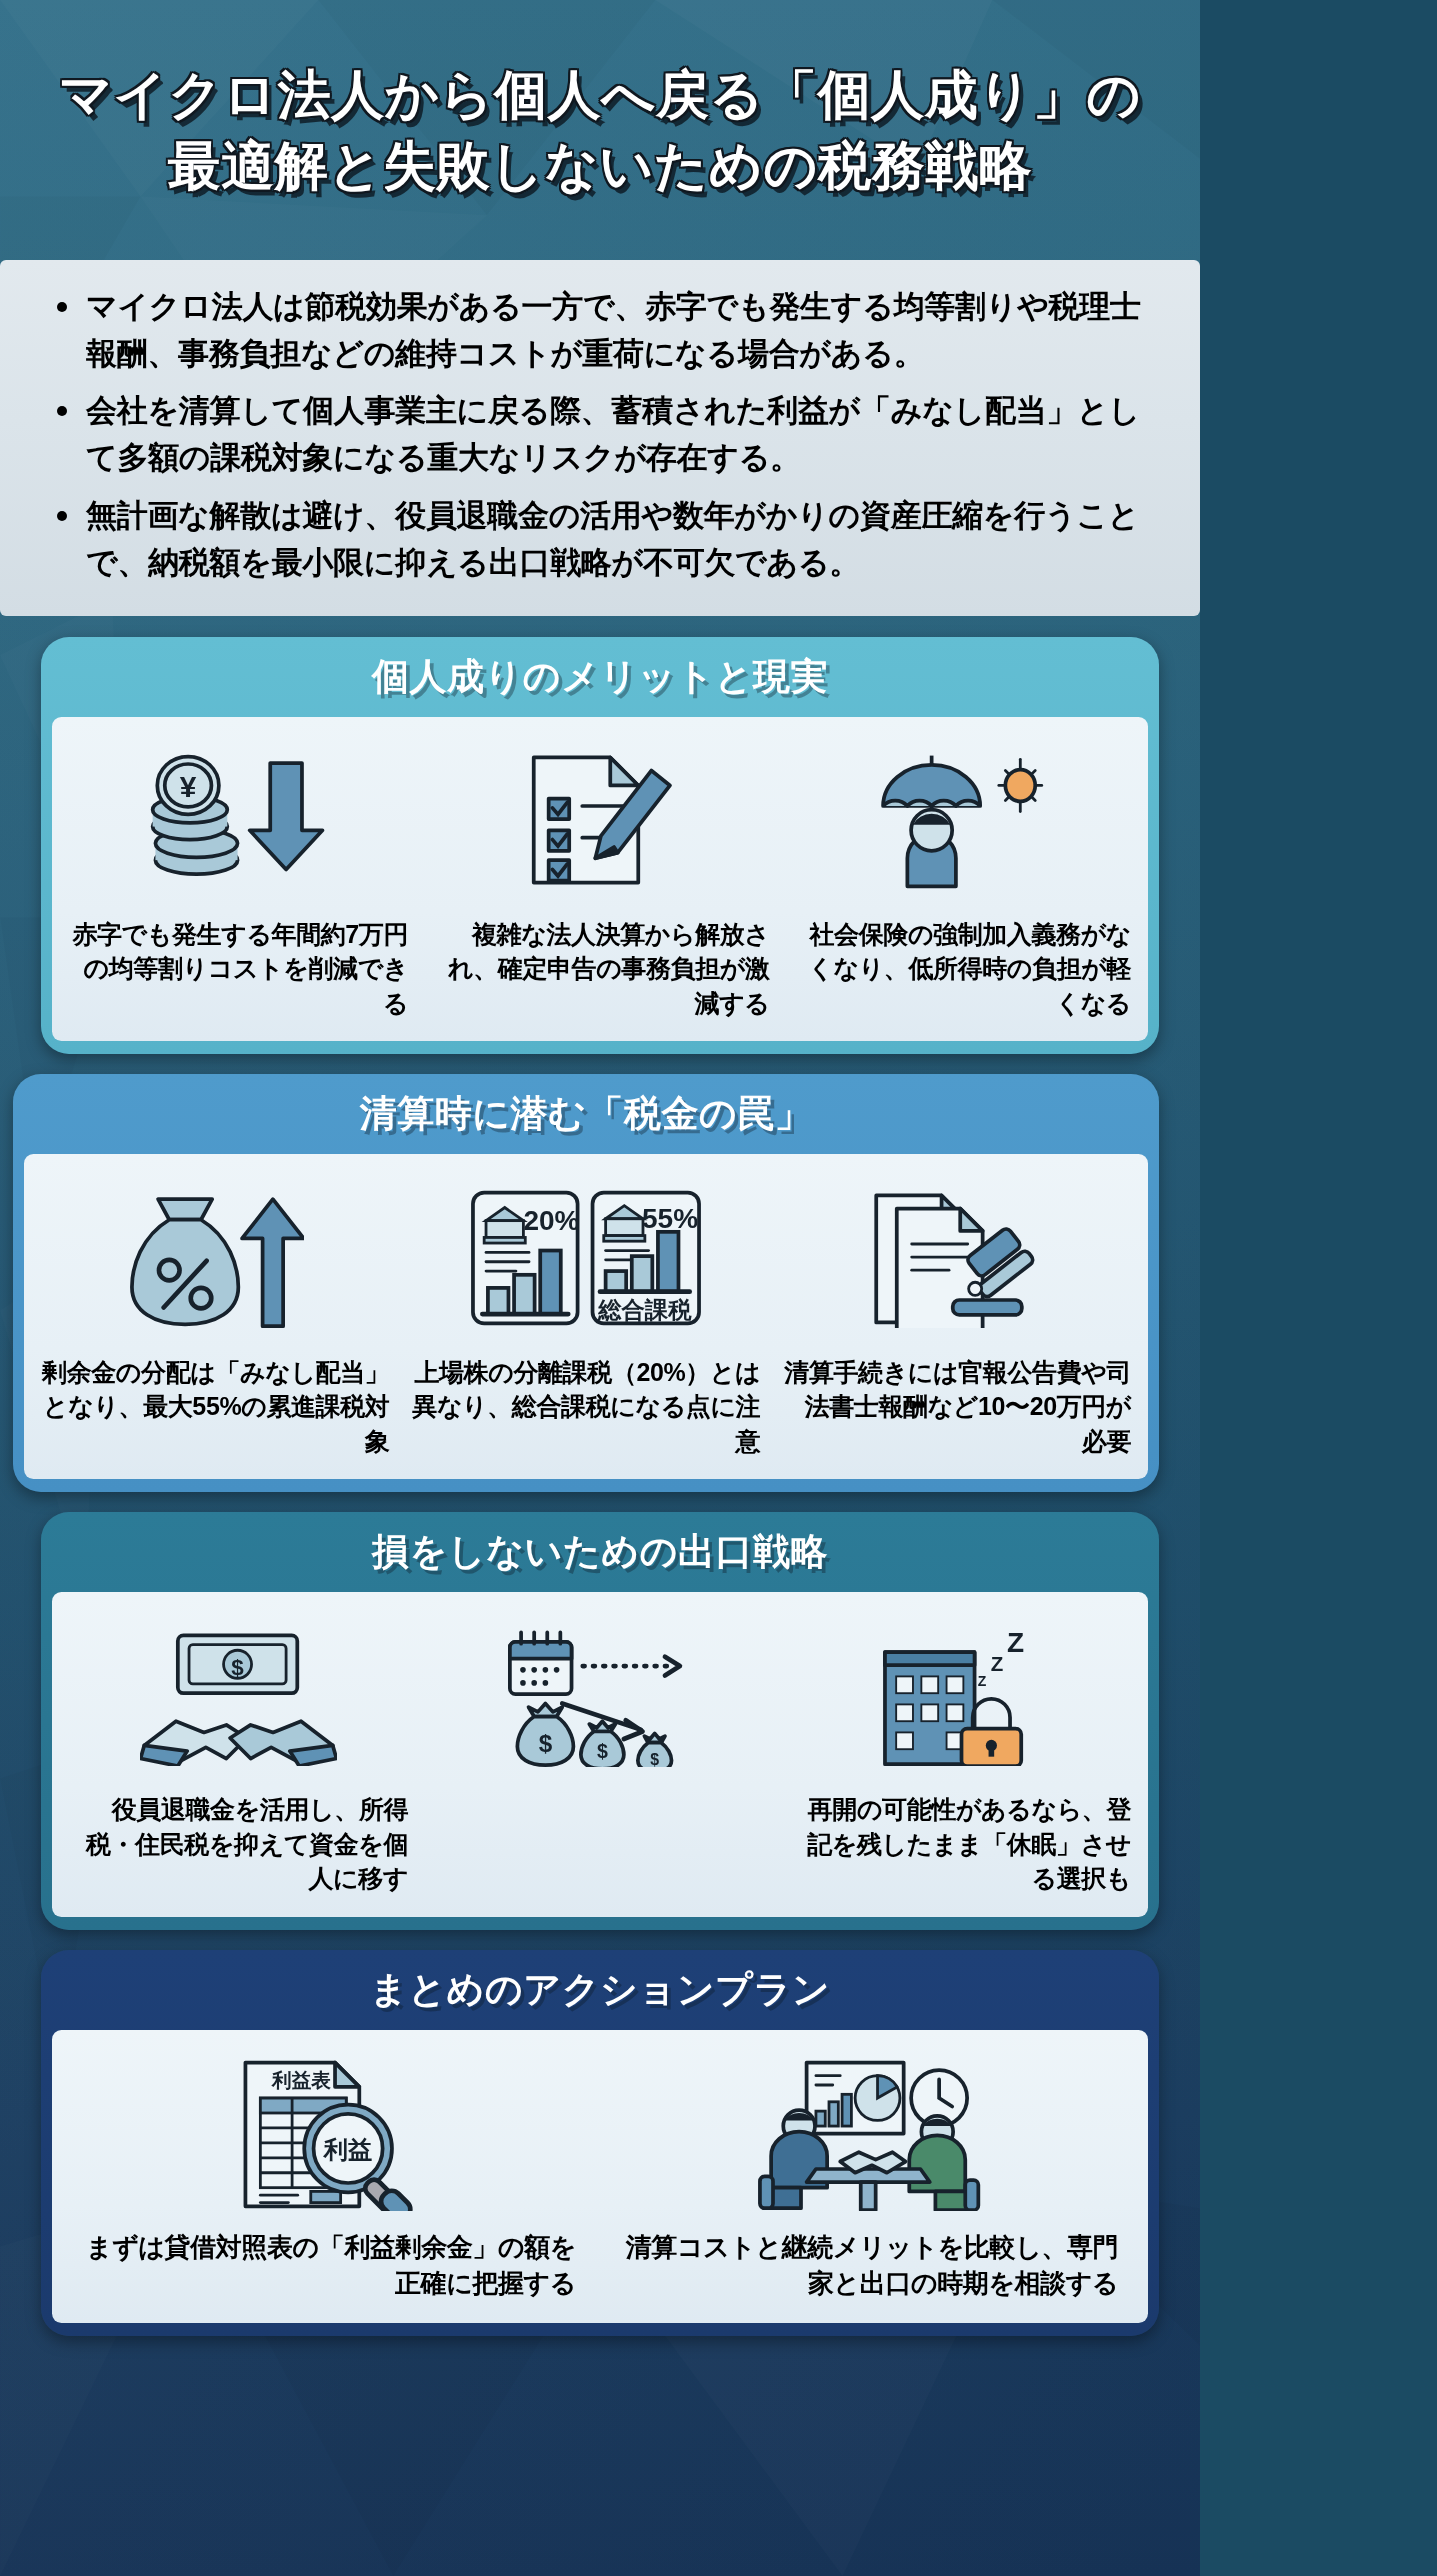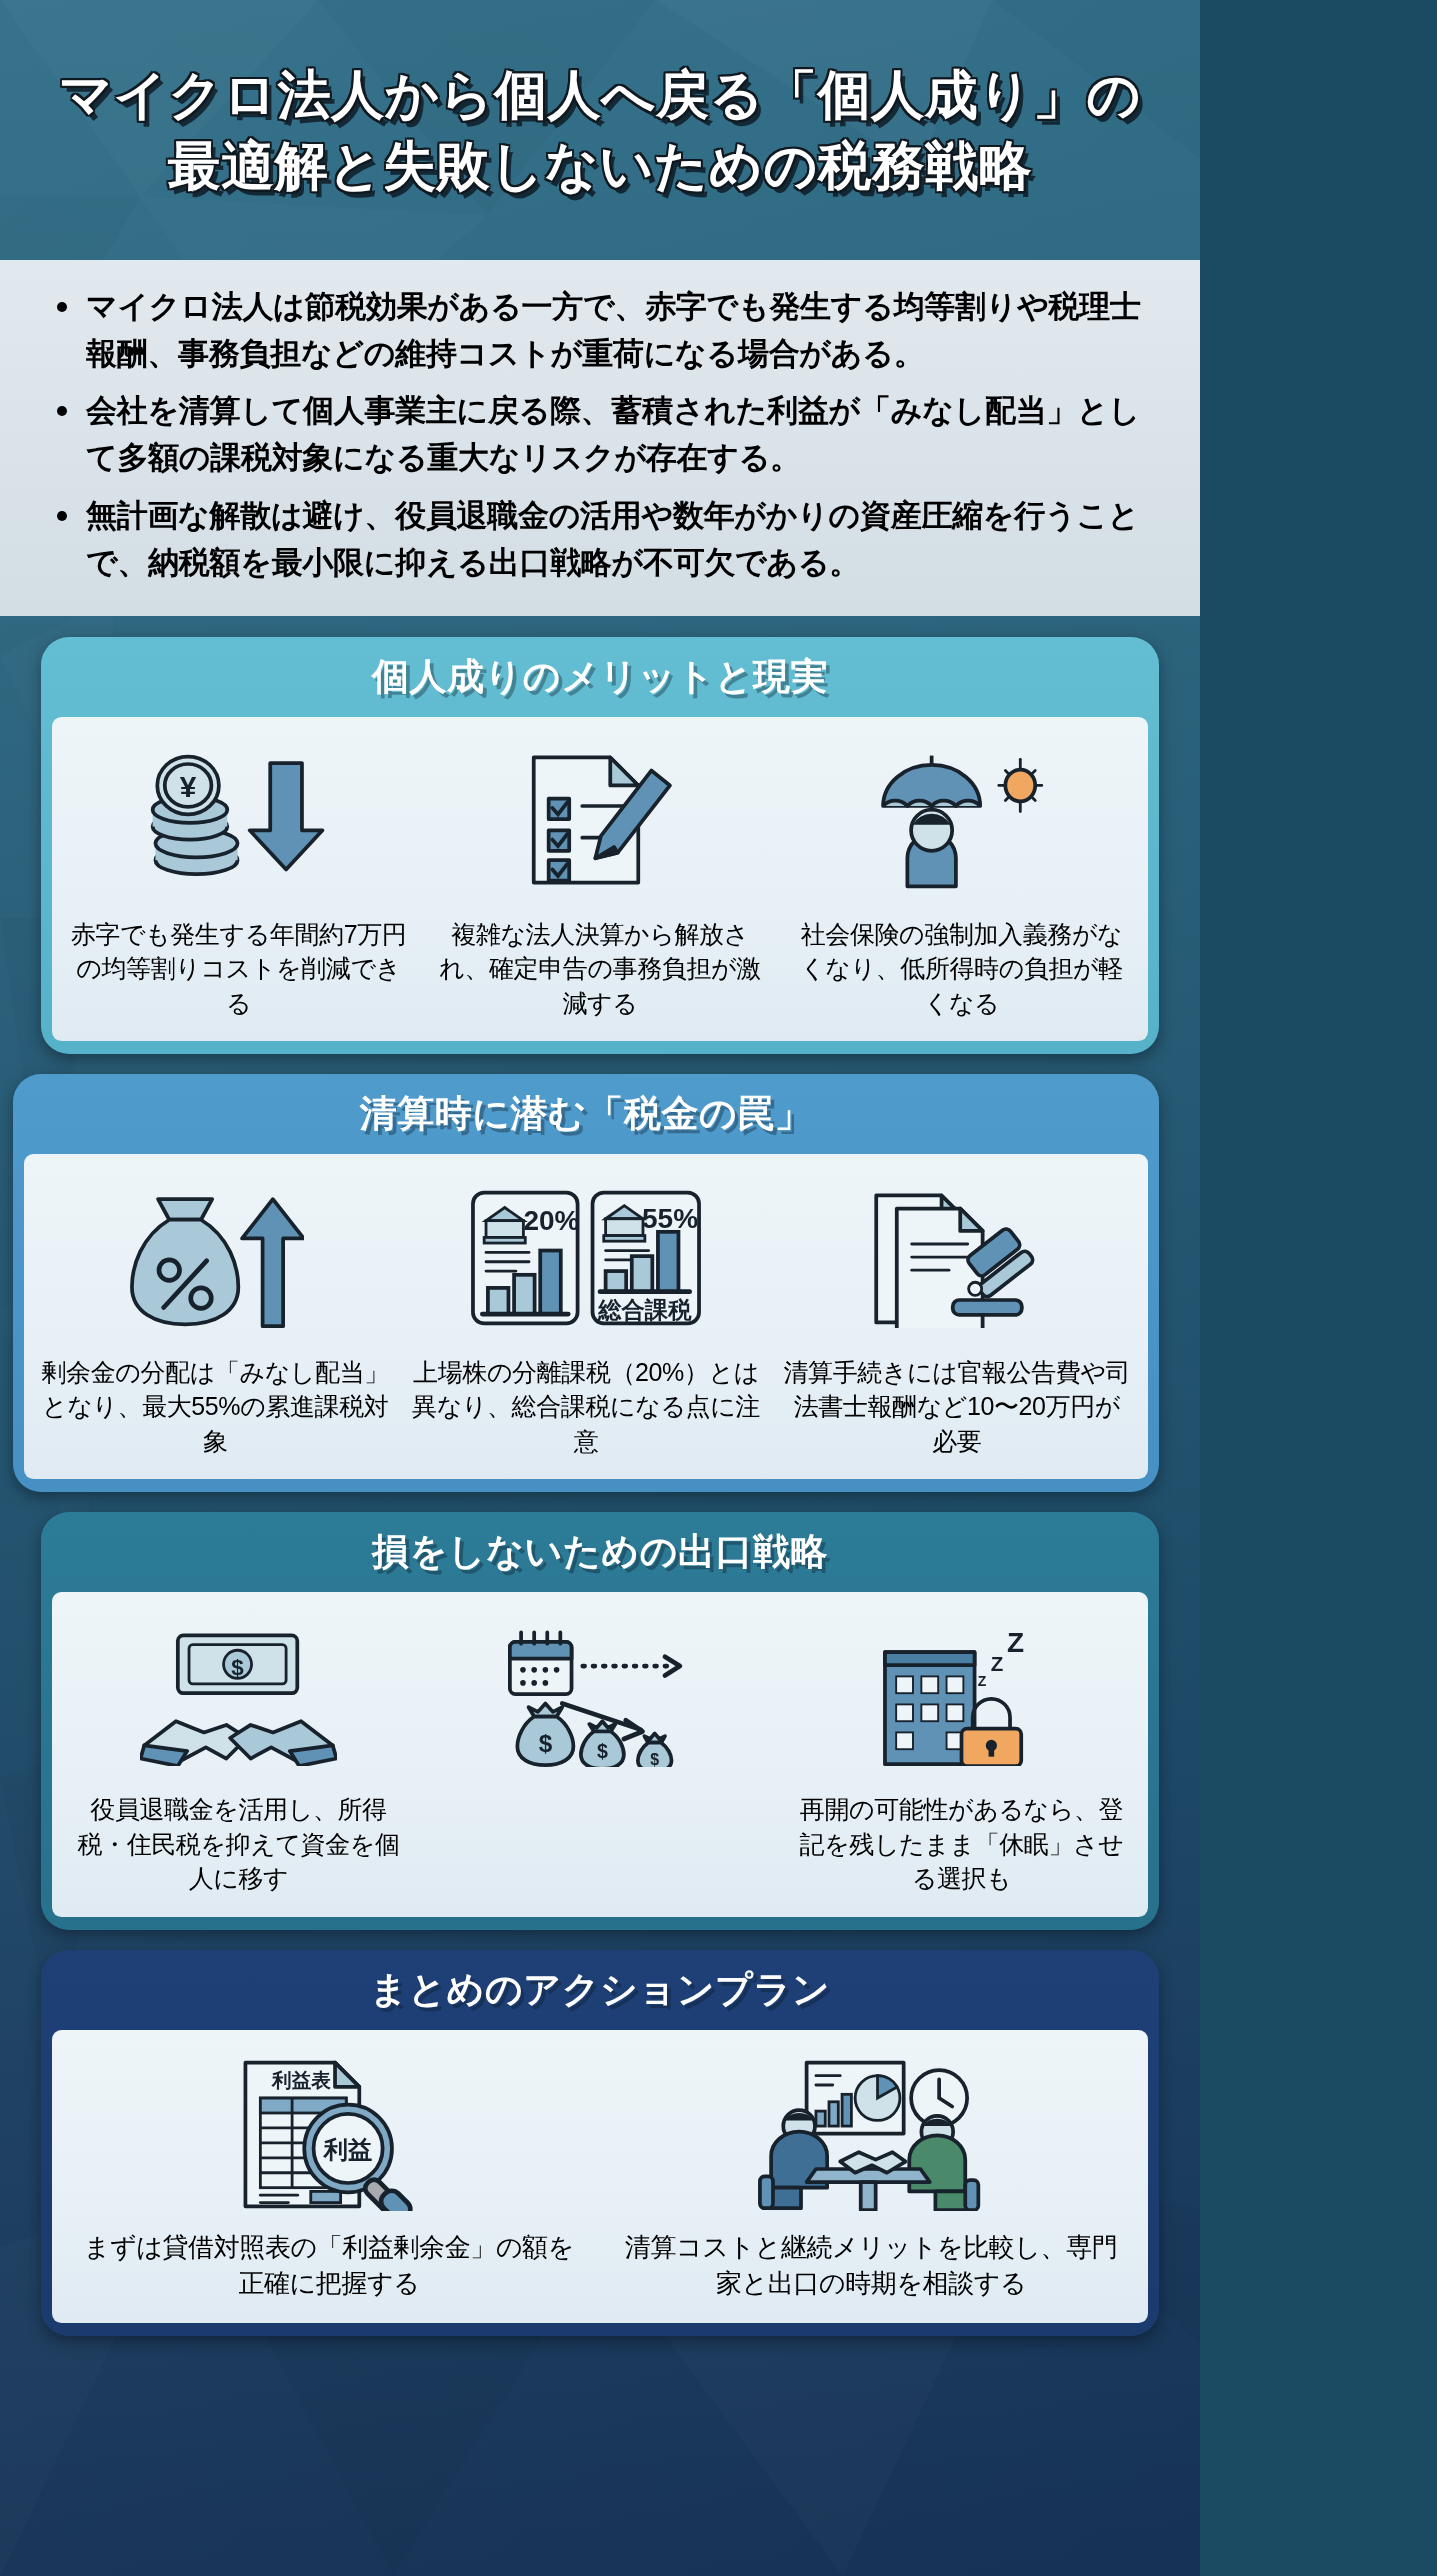--- a/index.html
+++ b/index.html
@@ -51,20 +51,21 @@
   }
 
   
   #intro {
     position: relative;
     z-index: 3;
     margin: 0;
     padding: 22.5px 49px 24px 49px;
     background: linear-gradient(180deg, #e2e9ee 0%, #dbe4ea 45%, #d3dde4 100%);
     min-height: 356px;
+    border-radius: 6px;
   }
   #intro ul { list-style: none; }
   #intro li {
     position: relative;
     color: #000000;
     font-size: 31px;
     font-weight: bold;
     line-height: 1.52;
     padding-left: 37px;
     margin-bottom: 10.3px;
@@ -123,24 +124,24 @@
   }
   .card.wide { flex: 1 1 0; padding: 3.7px 24px; }
   .icon-box {
     height: 174px;
     display: flex;
     align-items: center;
     justify-content: center;
     margin-bottom: 9.4px;
   }
   .card-text {
-    text-align: center;
+    text-align: right;
     color: #000000;
     font-size: 25px;
-    font-weight: normal;
+    font-weight: bold;
     line-height: 1.38;
     letter-spacing: -0.4px;
   }
   .s4 .card-text { font-size: 26px; }
 
   svg { display: block; }
 </style>
 </head>
 <body>
 

